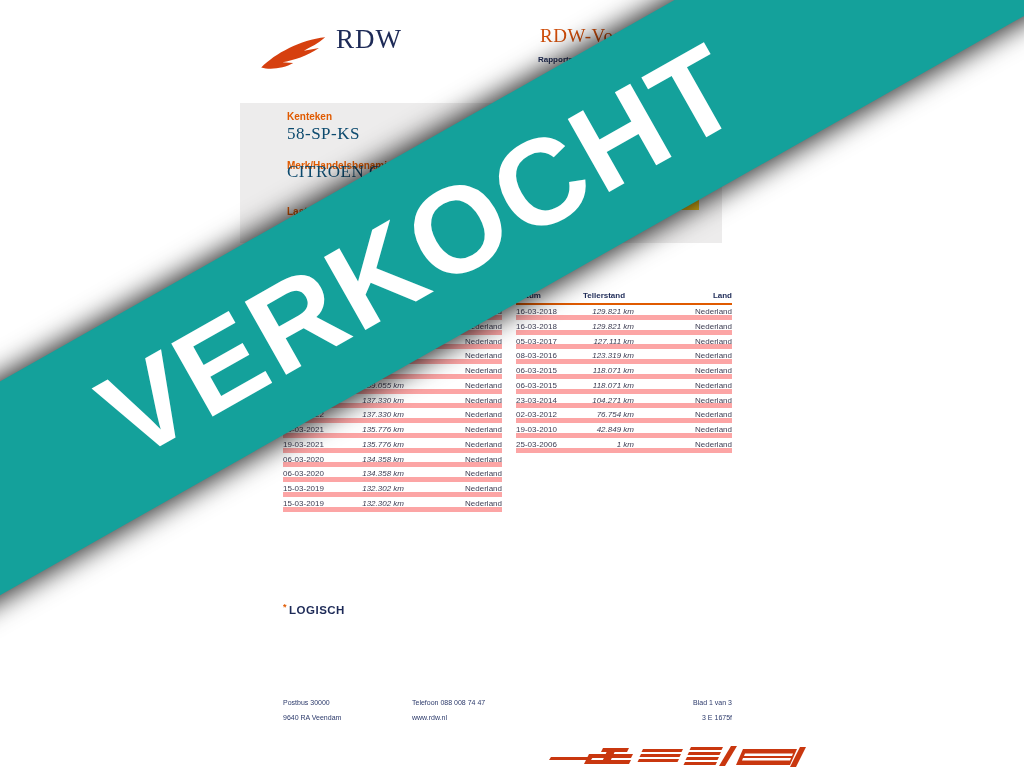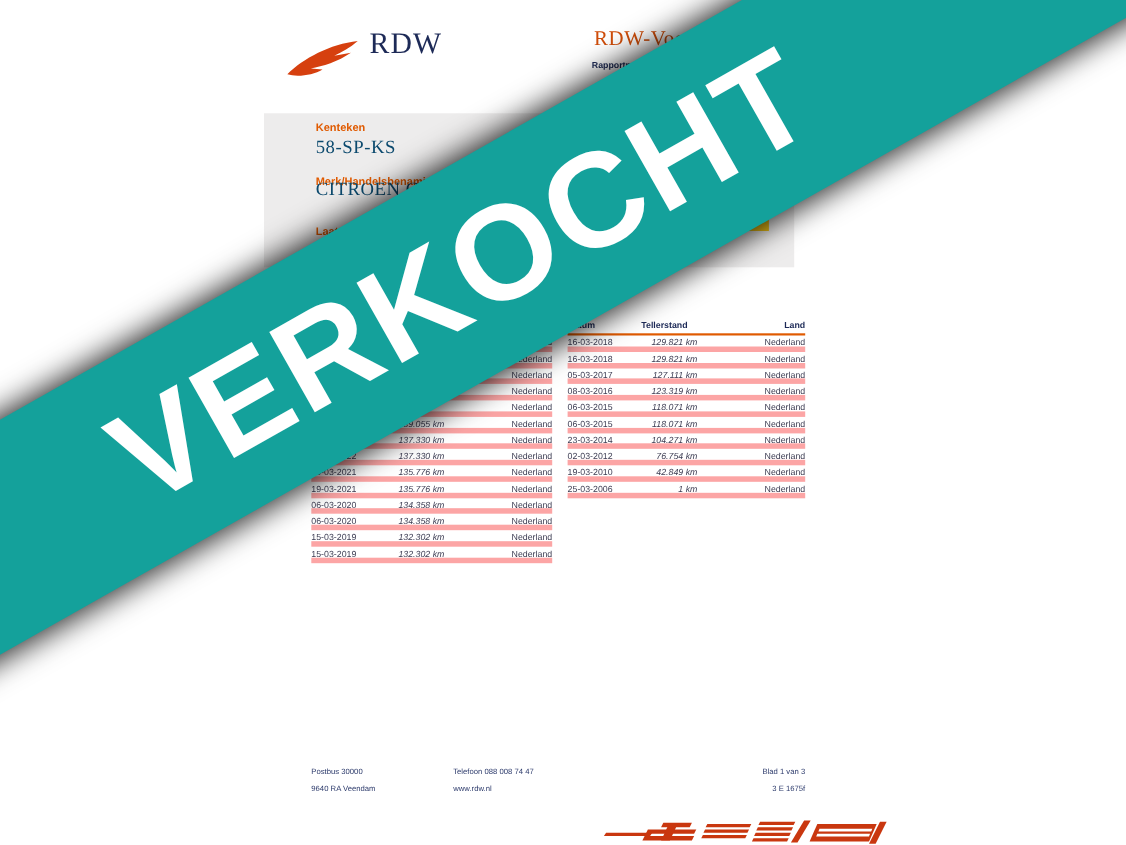--- a/index.html
+++ b/index.html
@@ -228,20 +228,23 @@
         <span class="c-land">Nederland</span>
       </div>
       <div class="trow">
         <span class="c-date">25-03-2006</span>
         <span class="c-km">1 km</span>
         <span class="c-land">Nederland</span>
       </div>
     </div>
 
   <div class="verdict">
+    <div class="verdict-head">
+      <span class="ast">*</span><span>LOGISCH</span>
+    </div>
   </div>
 
   <div class="footer">
     <div class="f-col1">
       <span class="f-line">Postbus 30000</span>
       <span class="f-line">9640 RA Veendam</span>
     </div>
     <div class="f-col2">
       <span class="f-line">Telefoon 088 008 74 47</span>
       <span class="f-line">www.rdw.nl</span>

